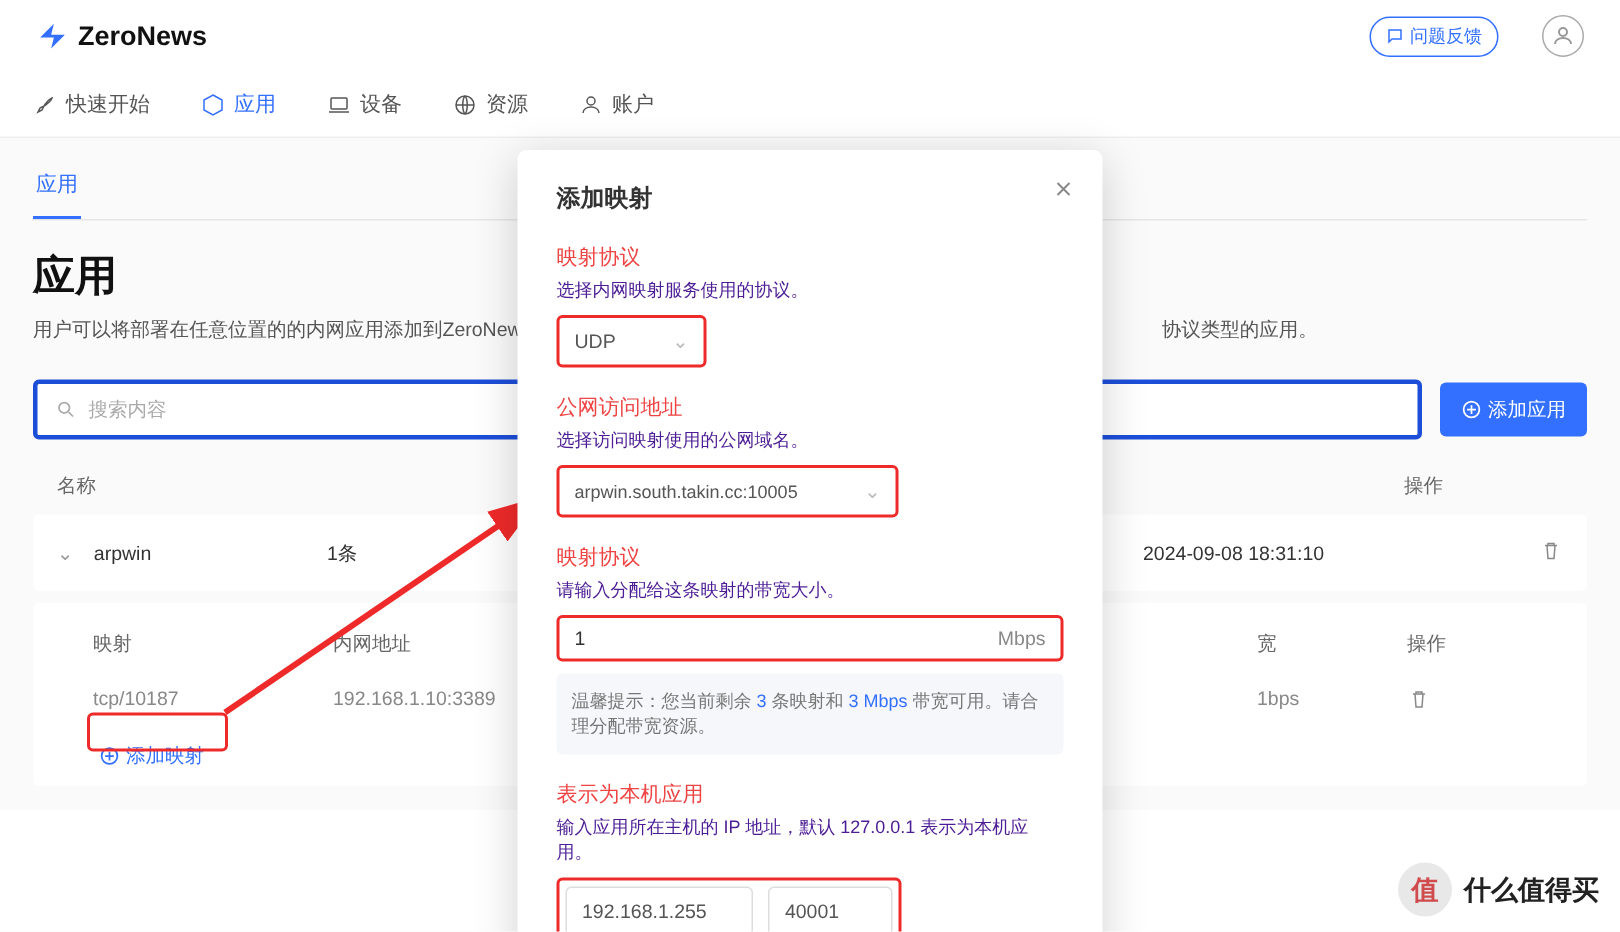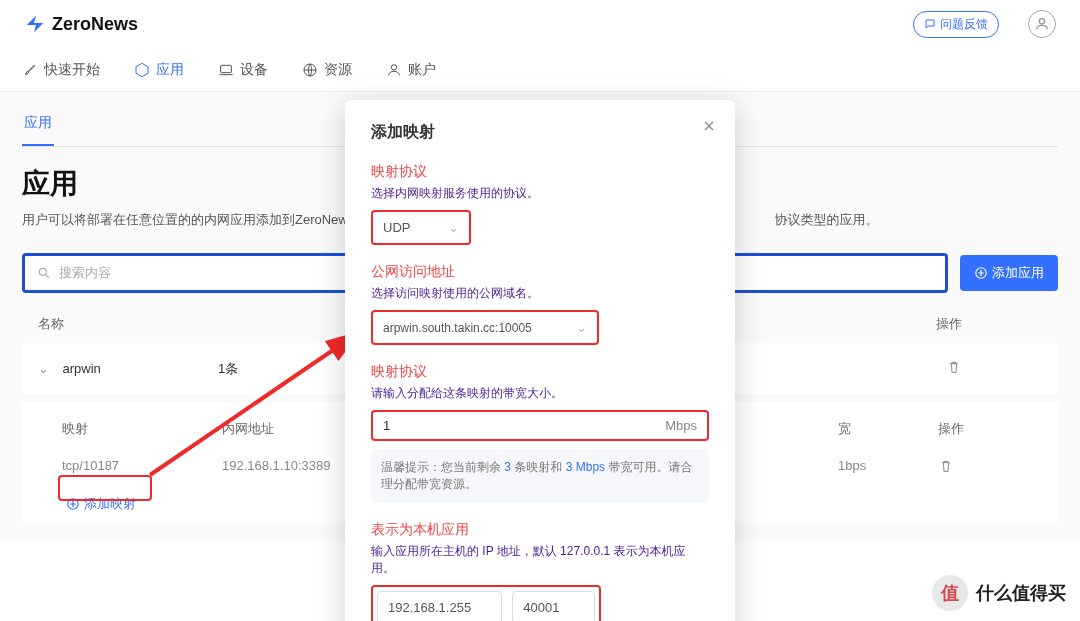--- a/index.html
+++ b/index.html
@@ -166,20 +166,21 @@
     <div style="text-align:right">操作</div>
   </div>
 
   <div class="trow">
     <div>
       <span class="chev">⌄</span>
       <span>arpwin</span>
     </div>
     <div>1条</div>
     <div></div>
+    <div>2024-09-08 18:31:10</div>
     <div style="text-align:right"><svg class="trash-ic" viewBox="0 0 24 24">
           <path d="M6 7h12M9 7V5h6v2M8 7l1 13h6l1-13" fill="none" stroke="#888" stroke-width="1.5"></path>
         </svg></div>
   </div>
 
   <div class="sub">
     <div class="sub-head">
       <div>映射</div>
       <div>内网地址</div>
       <div></div>

